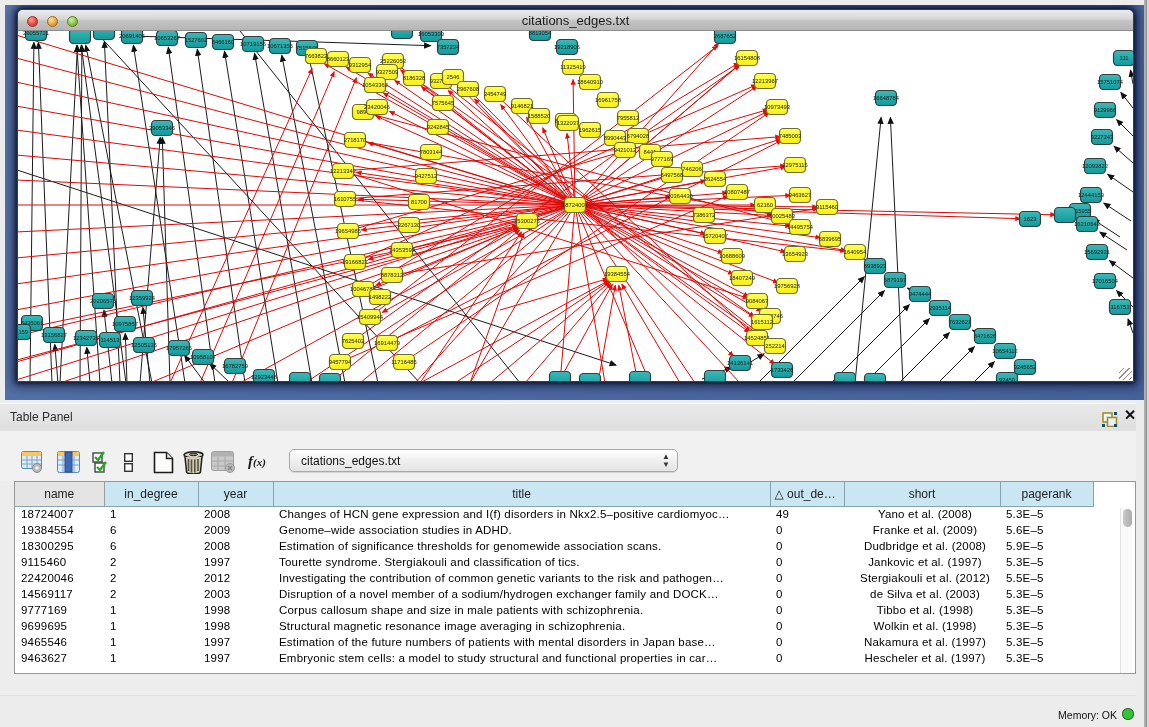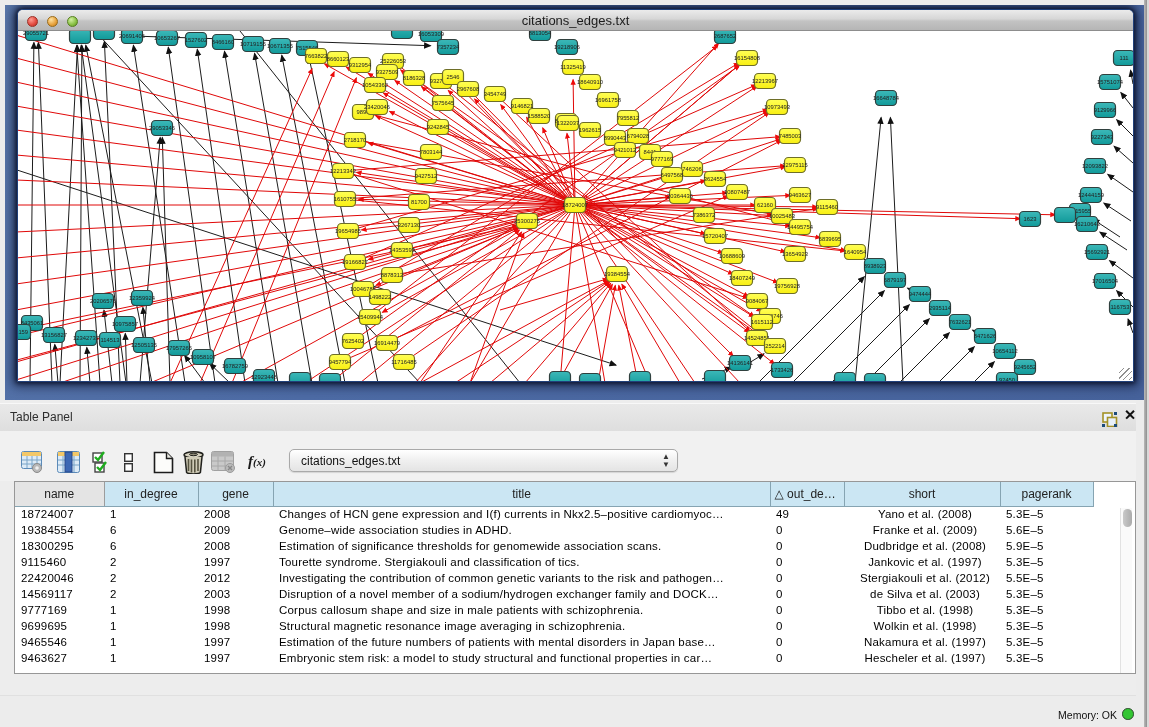--- a/index.html
+++ b/index.html
@@ -611,31 +611,31 @@
           <col class="w3">
           <col class="w4">
           <col class="w5">
           <col class="w6">
           <col class="w7">
         </colgroup>
       <tbody>
           <tr>
         <th class="g">name</th>
             <th>in_degree</th>
-            <th>gene</th>
+            <th>year</th>
             <th>title</th>
         <th style="text-align:left;padding-left:4px">△ out_de…</th>
             <th>short</th>
             <th>pagerank</th>
       </tr>
 <tr>
             <td class="c1">18724007</td>
             <td class="c2">1</td>
             <td class="c3">2008</td>
-            <td class="c4">Changes of HCN gene expression and I(f) currents in Nkx2.5–positive cardiomyoc…</td>
+            <td class="c4">Changes of HCN gene expression and I(f) disorders in Nkx2.5–positive cardiomyoc…</td>
             <td class="c5">49</td>
             <td class="c6">Yano et al. (2008)</td>
             <td class="c7">5.3E–5</td>
           </tr>
 <tr>
             <td class="c1">19384554</td>
             <td class="c2">6</td>
             <td class="c3">2009</td>
             <td class="c4">Genome–wide association studies in ADHD.</td>
             <td class="c5">0</td>
@@ -702,21 +702,21 @@
             <td class="c3">1997</td>
             <td class="c4">Estimation of the future numbers of patients with mental disorders in Japan base…</td>
             <td class="c5">0</td>
             <td class="c6">Nakamura et al. (1997)</td>
             <td class="c7">5.3E–5</td>
           </tr>
 <tr>
             <td class="c1">9463627</td>
             <td class="c2">1</td>
             <td class="c3">1997</td>
-            <td class="c4">Embryonic stem risk: a model to study structural and functional properties in car…</td>
+            <td class="c4">Embryonic stem cells: a model to study structural and functional properties in car…</td>
             <td class="c5">0</td>
             <td class="c6">Hescheler et al. (1997)</td>
             <td class="c7">5.3E–5</td>
           </tr>
     </tbody>
       </table>
     <div id="vsb">
         <div class="th"></div>
       </div>
   </div>

